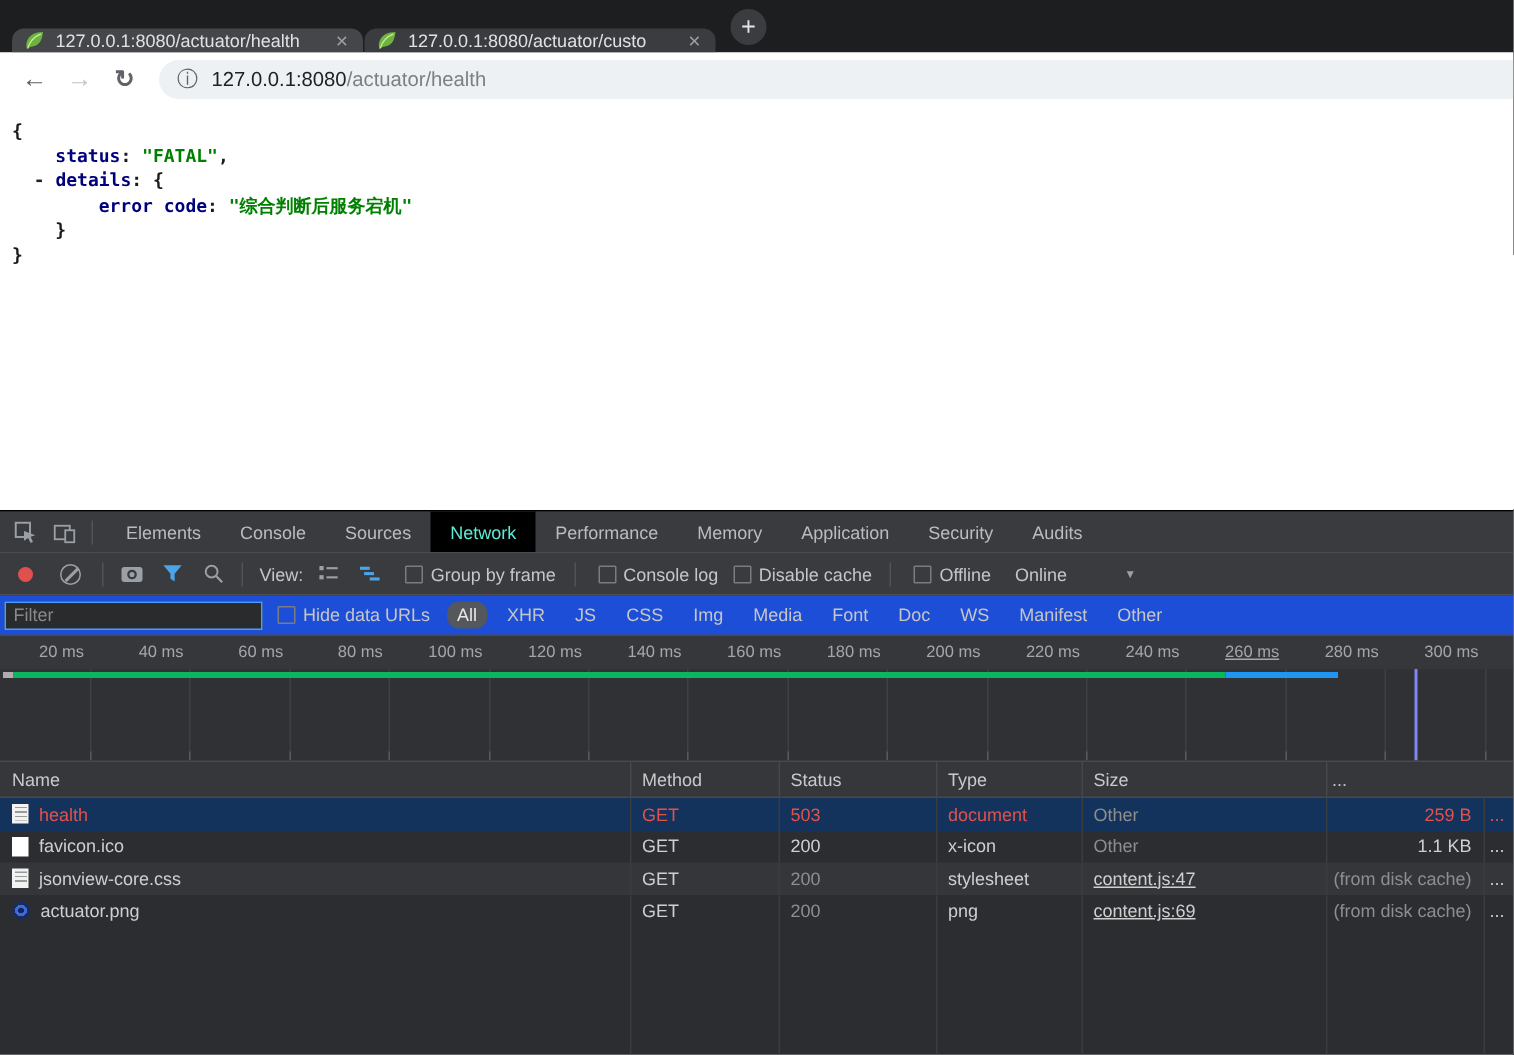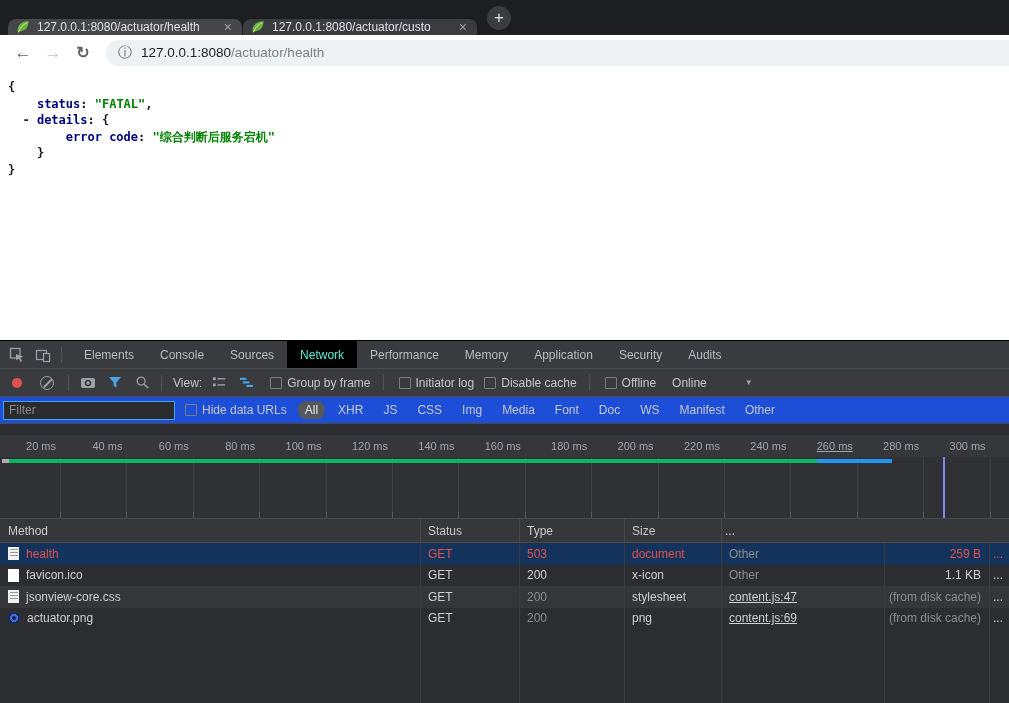--- a/index.html
+++ b/index.html
@@ -69,21 +69,21 @@
 
   .dt-filterrow{height:26px;flex:none;background:#1d4ed8;border-bottom:1px solid #4a4b4e;
                 display:flex;align-items:center;padding:0 2px;}
   .filter-input{width:160px;height:15px;background:#2a2b2d;border:1px solid #4a9df8;color:#cfcfcf;
                 font-size:12px;padding:1px 5px;outline:none;margin-left:1px;font-family:"Liberation Sans",sans-serif;}
   .filter-input::placeholder{color:#8a8a8a;}
   .pillrow{display:flex;align-items:center;margin-left:8px;}
   .pill{padding:2px 7px;margin:0 3px;color:#c6c6c6;border-radius:8px;}
   .pill.pill-active{background:#54575b;color:#e8e8e8;}
 
-  .ruler{position:relative;height:22px;flex:none;background:#35373a;margin-top:11px;}
+  .ruler{position:relative;height:22px;flex:none;background:#35373a;}
   .tick{position:absolute;top:5px;width:62px;text-align:right;font-size:11px;color:#a2a7ad;white-space:nowrap;}
 
   .overview{position:relative;height:61px;flex:none;background:#2f3134;border-bottom:1px solid #47494d;overflow:hidden;}
   .ovgrid{position:absolute;top:0;bottom:0;width:1px;background:#3e4044;}
   .ovstub{position:absolute;bottom:0;height:6px;width:1px;background:#55585c;}
   .ovbar{position:absolute;top:2px;height:4px;}
   .bar-gray{background:#b3aaae;}
   .bar-green{background:#0cb55f;}
   .bar-blue{background:#2096f3;}
   .ovmarker{position:absolute;top:0;bottom:0;width:2px;background:#7e87f2;}
@@ -245,21 +245,21 @@
         <svg viewBox="0 0 16 16" width="15" height="15">
             <rect x="1" y="3" width="7" height="2.2" fill="#4da3e8"></rect>
             <rect x="4" y="6.8" width="7" height="2.2" fill="#4da3e8"></rect>
             <rect x="8" y="10.6" width="7" height="2.2" fill="#4da3e8"></rect>
           </svg>
       </span>
       <span class="cb"></span>
       <span class="cblabel">Group by frame</span>
       <span class="sep" style="margin-left:12px"></span>
       <span class="cb"></span>
-      <span class="cblabel">Initiator log</span>
+      <span class="cblabel">Console log</span>
       <span class="cb"></span>
       <span class="cblabel">Disable cache</span>
       <span class="sep" style="margin-left:12px"></span>
       <span class="cb"></span>
       <span class="cblabel">Offline</span>
       <span class="cblabel online-label">Online</span>
       <span class="caret">▼</span>
     </div>
 
     <div class="dt-filterrow">
@@ -332,20 +332,21 @@
         <div class="ovstub" style="left: 923.2px;"></div>
         <div class="ovgrid" style="left: 989.6px;"></div>
         <div class="ovstub" style="left: 989.6px;"></div>
         <div class="ovbar bar-gray" style="left: 2px; width: 7px;"></div>
         <div class="ovbar bar-green" style="left: 9px; width: 808px;"></div>
         <div class="ovbar bar-blue" style="left: 817px; width: 75px;"></div>
         <div class="ovmarker" style="left: 943px;"></div>
       </div>
 
     <div class="ntable-header ngrid">
+      <div class="hcell">Name</div>
       <div class="hcell">Method</div>
       <div class="hcell">Status</div>
       <div class="hcell">Type</div>
       <div class="hcell">Size</div>
       <div class="hcell">...</div>
     </div>
 
     <div class="rows">
 
     <div class="nrow ngrid sel-error">

